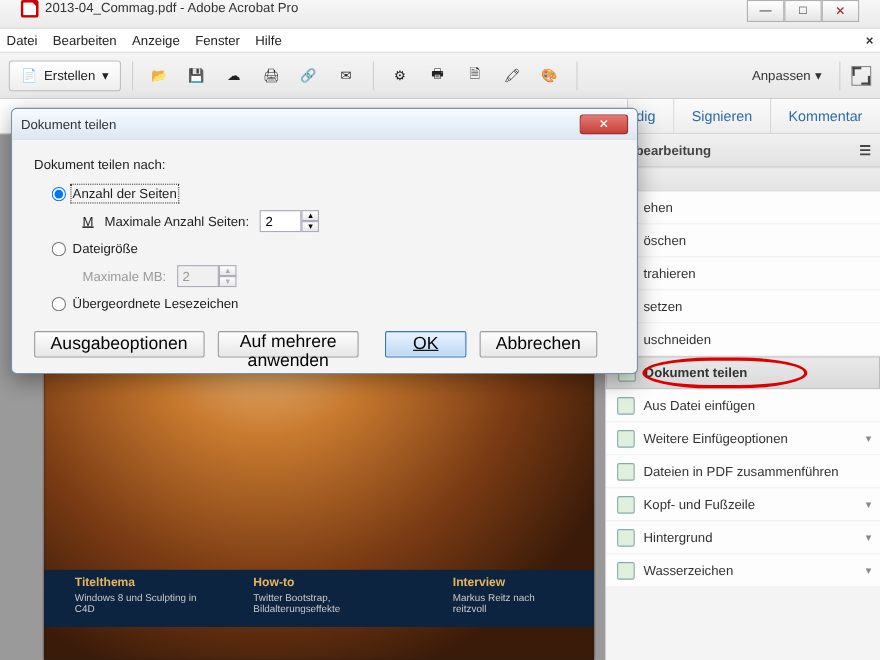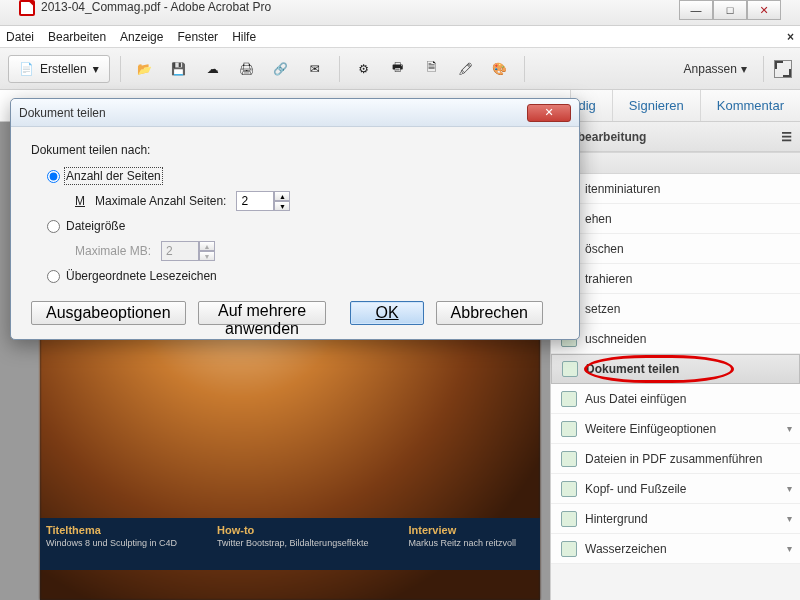--- a/index.html
+++ b/index.html
@@ -45,21 +45,21 @@
 .tool .chev{position:absolute;right:8px;color:#888;font-size:10px;}
 .tool.active{background:linear-gradient(#e9e9e9,#d9d9d9);border:1px solid #bdbdbd;font-weight:bold;}
 .tool .circled{position:absolute;left:32px;top:0;width:150px;height:28px;border:3px solid #d00;border-radius:50%/60%;pointer-events:none;}
 .ticon{width:16px;height:16px;display:inline-block;border:1px solid #8aa; background:#dff0dd;border-radius:2px;}
 
 
 .docpage{position:absolute;left:40px;right:10px;top:0;bottom:0;background:#222;}
 .furball{position:absolute;inset:0;background:
  radial-gradient(circle at 40% 35%, #f2c690 0%, #c87a2f 25%, #7a3b14 55%, #3a1b09 80%);
  filter:blur(1px);}
-.docfooter{position:absolute;left:0;right:0;bottom:30px;height:52px;background:#0d2440;color:#d7a24a;display:flex;padding:6px 6px;gap:40px;font-size:10px;}
+.docfooter{position:absolute;left:0;right:0;bottom:30px;height:52px;background:#0d2440;color:#d7a24a;display:flex;padding:6px 28px;gap:40px;font-size:10px;}
 .dfcol .h{color:#e6b45a;font-weight:bold;font-size:11px;margin-bottom:2px;}
 .dfcol .s{color:#c9c9c9;font-size:9px;}
 
 
 .dialog{position:absolute;left:10px;top:98px;width:570px;background:#f4f4f4;border:1px solid #7a91aa;border-radius:5px;box-shadow:0 6px 20px rgba(0,0,0,.35);}
 .dlg-title{height:28px;background:linear-gradient(#f7fbff,#dde7f2);border-bottom:1px solid #c7d2de;display:flex;align-items:center;padding:0 8px;border-radius:5px 5px 0 0;font-size:12px;color:#333;}
 .dlg-title .dclose{margin-left:auto;width:44px;height:18px;background:linear-gradient(#e27a73,#c74038);border:1px solid #9c2f28;border-radius:3px;color:#fff;display:flex;align-items:center;justify-content:center;font-size:11px;}
 .dlg-body{padding:16px 36px 14px 20px;}
 .dlg-body .lbl{margin-bottom:12px;}
 .radio-row{display:flex;align-items:center;gap:6px;margin:8px 0 8px 16px;font-size:12px;}
@@ -183,24 +183,20 @@
   <div class="rightpanel">
     <div class="panel-head">
       <span style="margin-right:6px;color:#666;">▾</span>
       <span>sbearbeitung</span>
       <span class="gear">☰</span>
     </div>
     <div class="divider"></div>
     <div class="tools" id="tools-list">
         <div class="tool">
           <span class="ticon"></span>
-          <span>itenminiaturen</span>
-        </div>
-        <div class="tool">
-          <span class="ticon"></span>
           <span>ehen</span>
         </div>
         <div class="tool">
           <span class="ticon"></span>
           <span>öschen</span>
         </div>
         <div class="tool">
           <span class="ticon"></span>
           <span>trahieren</span>
         </div>

